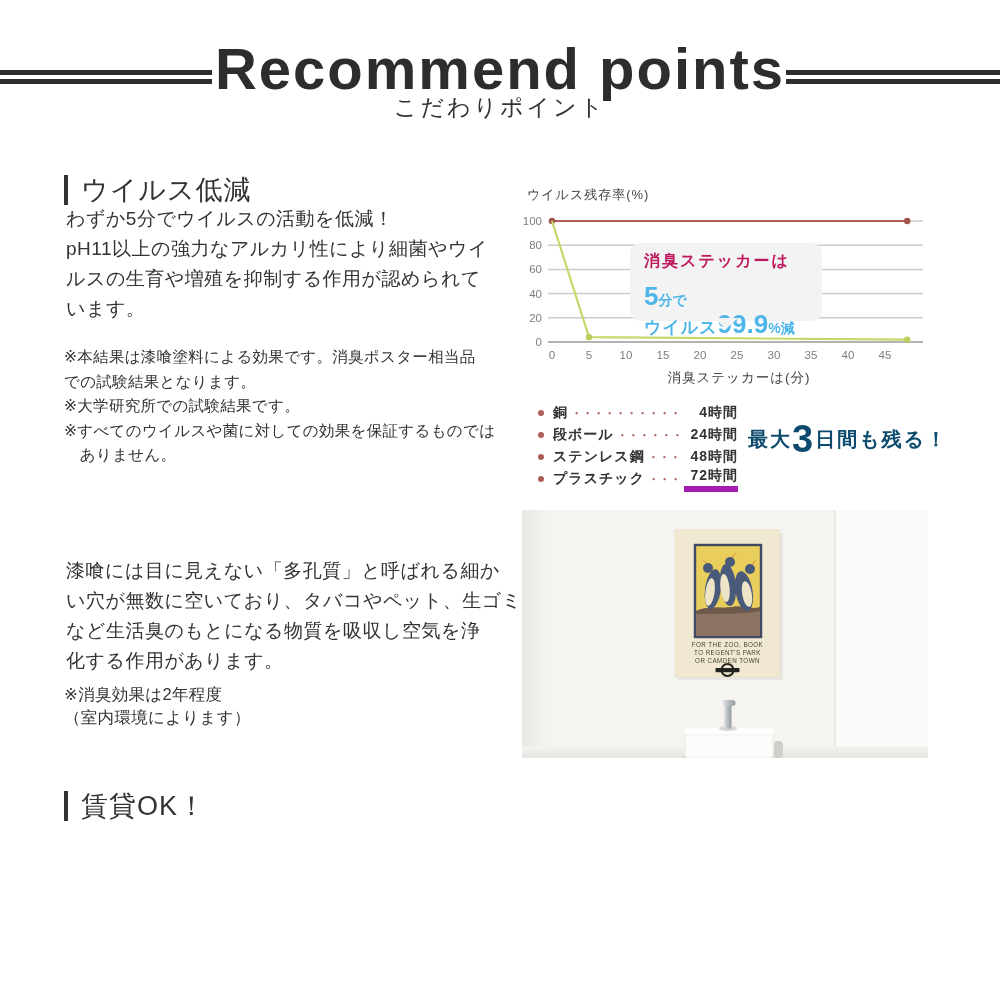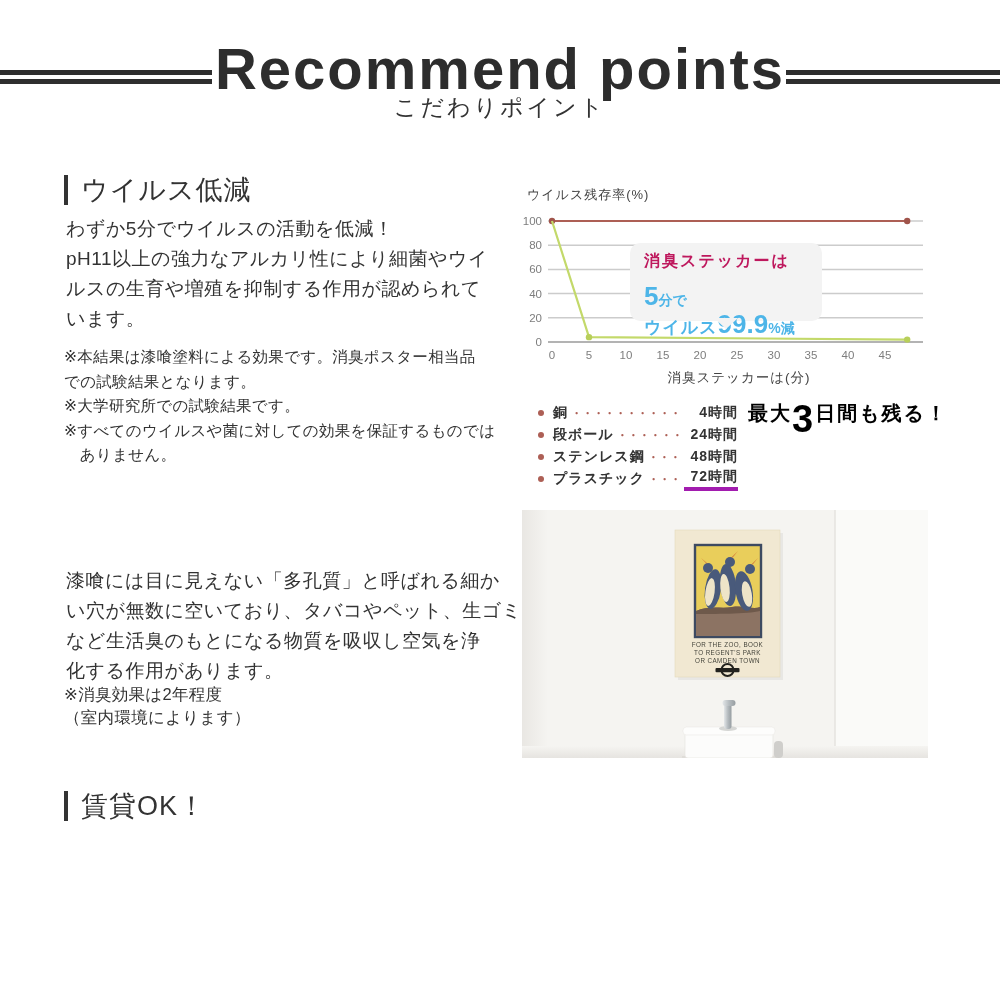--- a/index.html
+++ b/index.html
@@ -12,21 +12,21 @@
   .rule-right{left:786px;width:214px;}
   .title{position:absolute;left:0;right:0;top:20px;text-align:center;
          font-size:58px;font-weight:700;letter-spacing:2px;color:#2d2d2d;line-height:66px;}
   .subtitle{position:absolute;left:0;right:0;top:92px;text-align:center;
             font-size:23px;letter-spacing:3px;color:#333;}
   
   .sec-head{position:absolute;left:64px;display:flex;align-items:center;
             font-size:27px;color:#333;letter-spacing:1px;}
   .sec-head .bar{width:4px;height:30px;background:#333;margin-right:13px;}
   .body-text{position:absolute;left:66px;white-space:pre-line;
-             font-size:19px;line-height:30px;color:#333;letter-spacing:0.5px;margin-top:10px;}
+             font-size:19px;line-height:30px;color:#333;letter-spacing:0.5px;}
   .note-text{position:absolute;left:64px;white-space:pre-line;
              font-size:15.5px;line-height:24.5px;color:#333;letter-spacing:0.3px;}
   
   .chart-title{position:absolute;left:527px;top:186px;font-size:13px;color:#444;letter-spacing:1px;}
   #chart-svg{position:absolute;left:515px;top:208px;}
   .tick{font-size:11.5px;fill:#7d7d7d;font-family:"Liberation Sans",sans-serif;}
   .x-axis-label{position:absolute;left:529px;top:369px;width:420px;text-align:center;
                 font-size:13.5px;color:#444;letter-spacing:1px;}
   .callout{position:absolute;left:630px;top:243px;width:192px;height:78px;background:#f3f3f3;
            border-radius:10px;padding:8px 14px;box-sizing:border-box;z-index:2;}
@@ -39,23 +39,23 @@
   .co-sm{font-size:14px;font-weight:700;color:#4db5e8;}
   .co-md{font-size:17px;font-weight:700;color:#4db5e8;letter-spacing:1px;}
   
   .legend{position:absolute;left:538px;top:402px;width:200px;}
   .leg-row{display:flex;align-items:center;height:22px;font-size:14px;font-weight:700;
            color:#333;letter-spacing:1px;}
   .leg-dot{width:6px;height:6px;border-radius:50%;background:#ad5f55;margin-right:9px;flex:none;}
   .leg-dots{flex:1;overflow:hidden;white-space:nowrap;color:#ad5f55;font-size:11px;
             margin:0 3px;letter-spacing:0;}
   .leg-value{min-width:54px;text-align:right;}
-  .u-blue{border-bottom:4px solid #a21caf;padding-bottom:1px;}
-  .highlight{position:absolute;left:748px;top:400px;display:flex;
-             color:#000000;font-weight:700;letter-spacing:2px;}
+  .u-blue{border-bottom:6px solid #a21caf;padding-bottom:1px;}
+  .highlight{position:absolute;left:748px;top:420px;display:flex;align-items:center;
+             color:#0c4a6e;font-weight:700;letter-spacing:2px;}
   .hl-sm{font-size:20px;}
   .hl-big{font-size:38px;line-height:38px;}
   
   .photo{position:absolute;left:522px;top:510px;width:406px;height:248px;overflow:hidden;}
   .poster-line{font-size:6.3px;fill:#45453c;letter-spacing:0.4px;
                font-family:"Liberation Sans",sans-serif;}
 </style>
 </head>
 <body>
 

